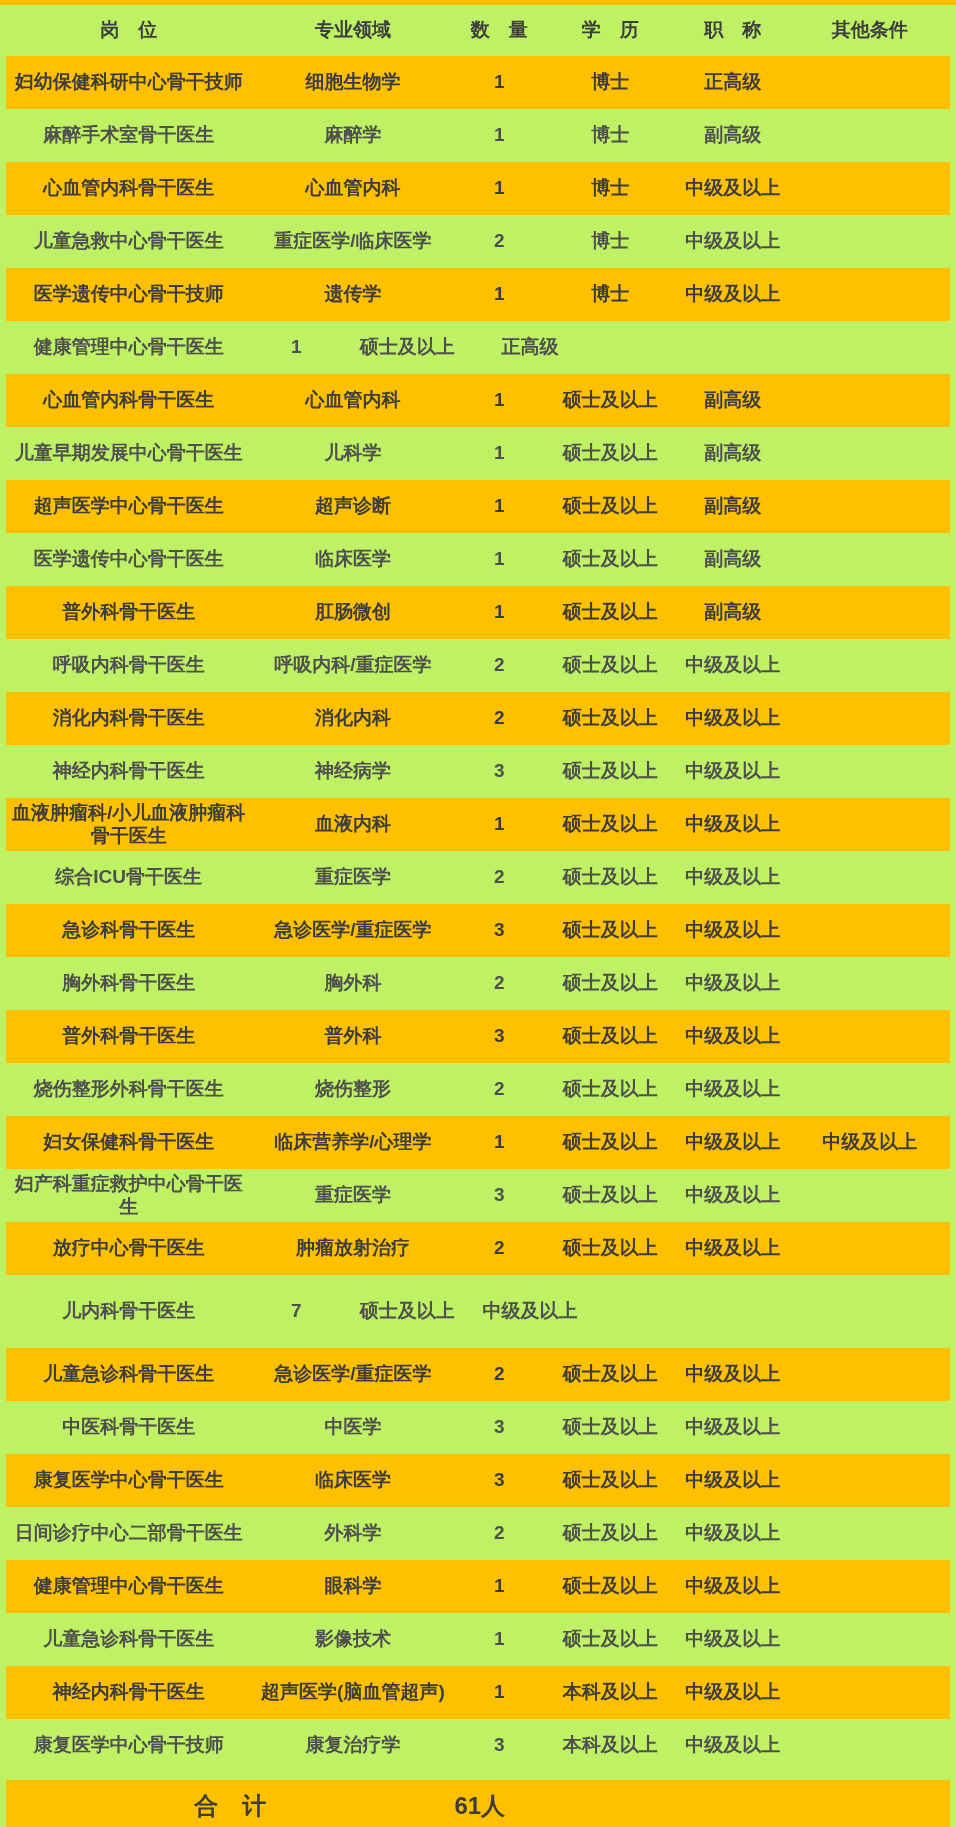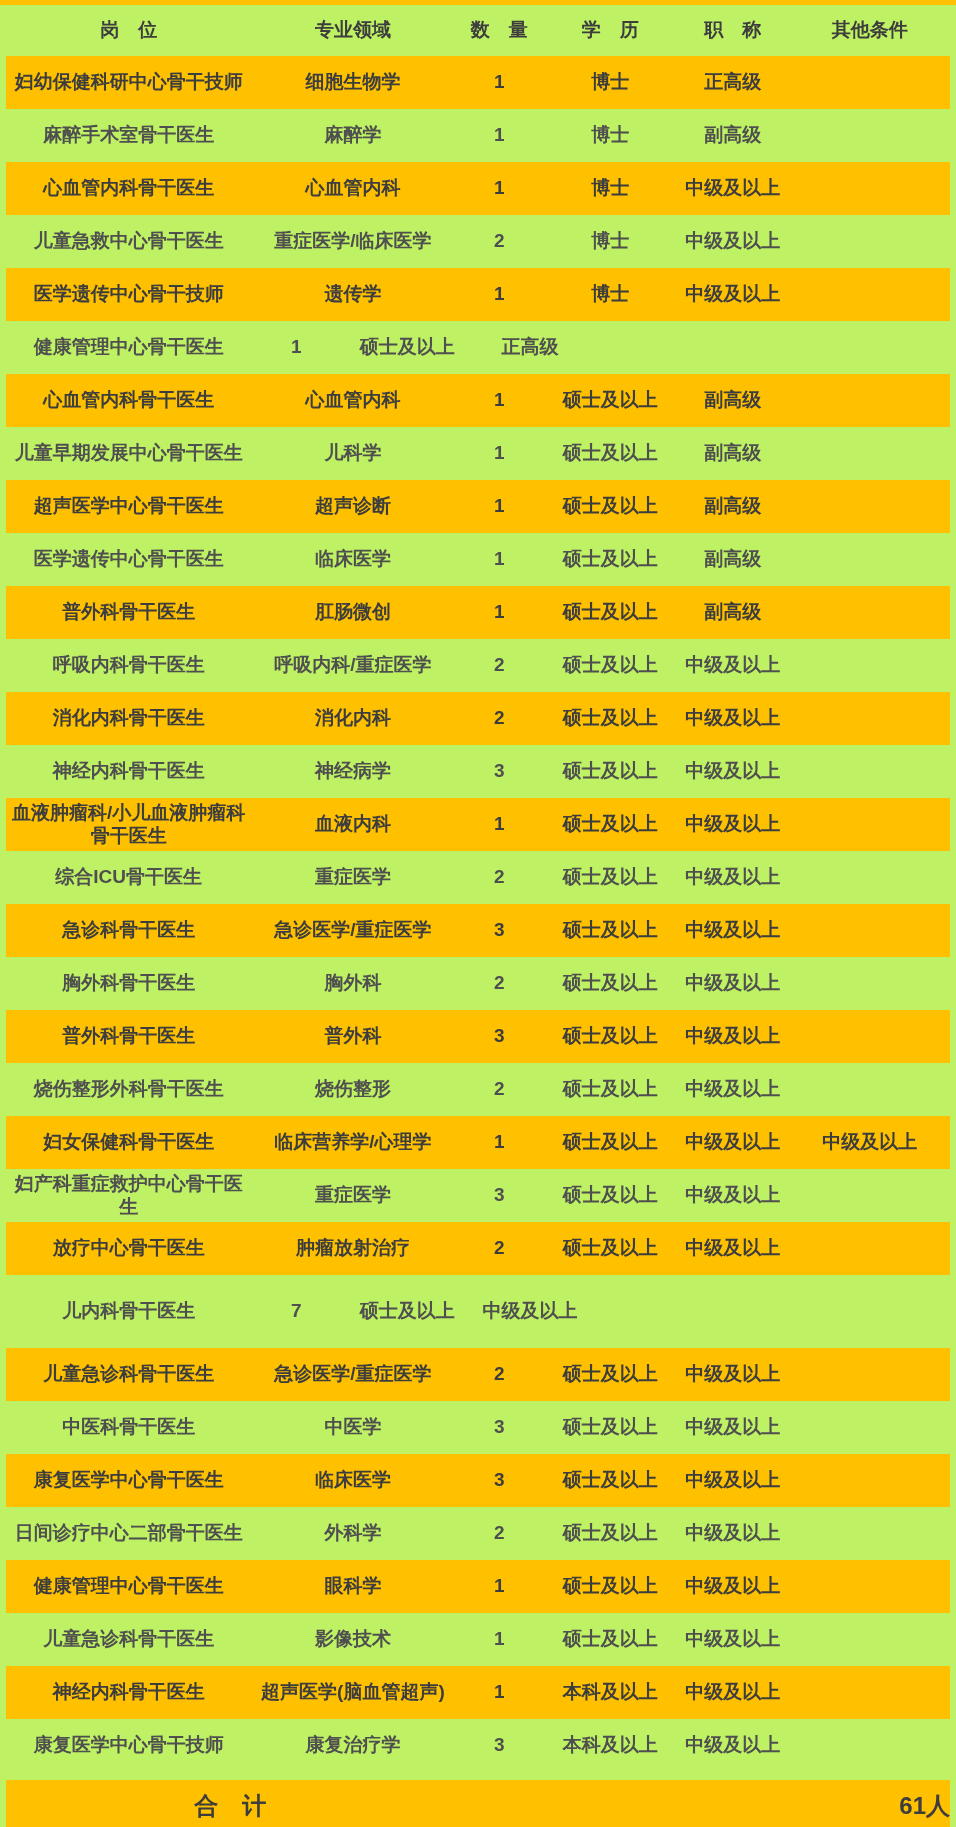--- a/index.html
+++ b/index.html
@@ -26,21 +26,21 @@
     font-size:19px;
   }
   #rows .rowline:nth-child(odd){background:var(--yellow,#FFC000);color:var(--dark-text,#3D3D3D);}
   #rows .rowline:nth-child(even){background:transparent;color:var(--gray-text,#4F4F4F);}
   #rows .rowline:nth-child(24){height:73px;}
   .tfoot{
     height:51px;flex:0 0 auto;margin:8px 6px;display:flex;align-items:center;
     background:var(--yellow,#FFC000);color:var(--dark-text,#3D3D3D);font-size:24px;
   }
   .f-left{width:47.5%;text-align:center;}
-  .f-right{flex:1;text-align:right;}
+  .f-right{flex:1;text-align:left;}
 </style>
 </head>
 <body>
 
 <div class="poster">
 
   <div class="top-line"></div>
 
   <div class="thead">
     <div class="cell c1">岗　位</div>

